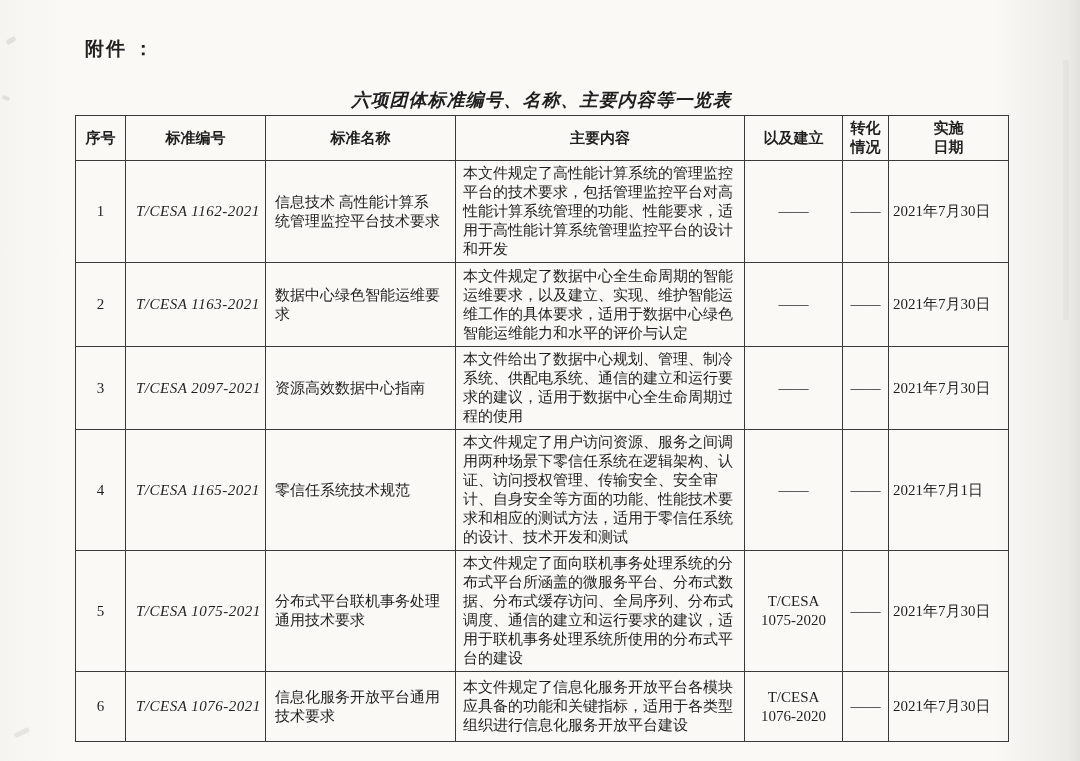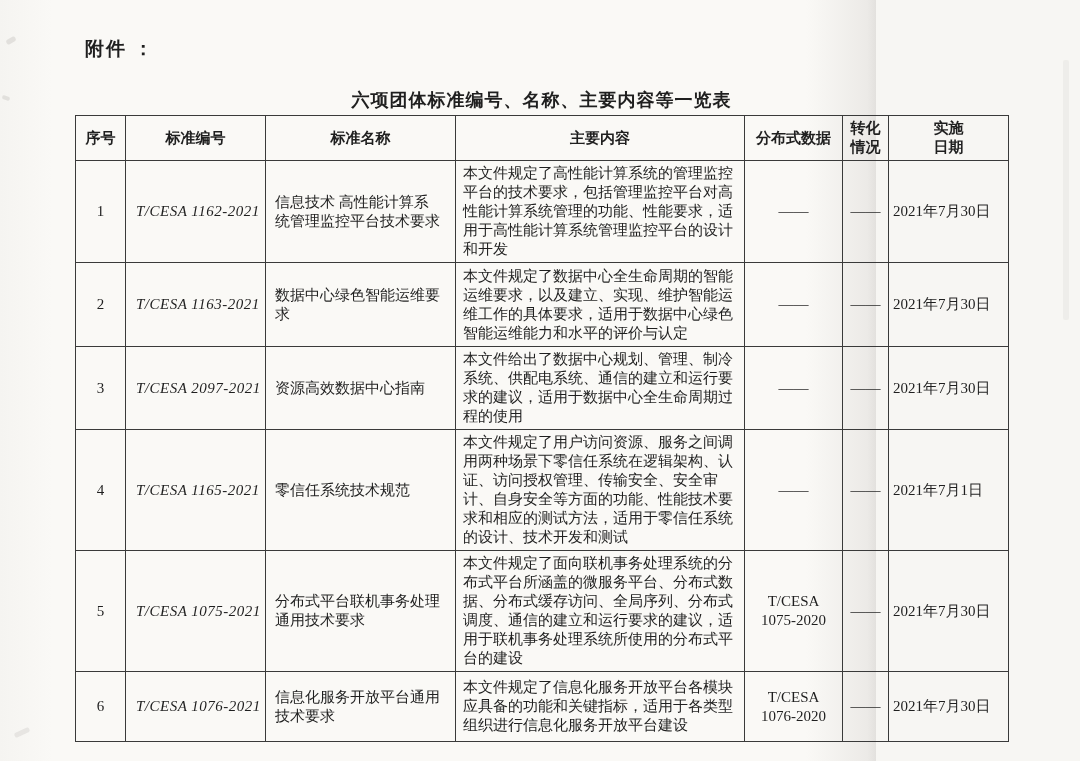--- a/index.html
+++ b/index.html
@@ -7,21 +7,21 @@
     padding: 0;
     width: 1080px;
     height: 761px;
     overflow: hidden;
     background: #f7f6f3;
     font-family: "Liberation Serif", "DejaVu Serif", serif;
     color: #1f1f1f;
   }
   .page {
     position: relative;
-    width: 876px;
+    width: 1080px;
     height: 761px;
     background: linear-gradient(90deg, #f5f4f1 0%, #faf9f6 6%, #faf9f6 92%, #eceae7 99%, #e3e1de 100%);
   }
   .smudge {
     position: absolute;
     background: #c9c7c4;
     opacity: 0.45;
     border-radius: 2px;
   }
   .smudge.s1 { left: 6px; top: 38px; width: 10px; height: 5px; transform: rotate(-30deg); }
@@ -39,20 +39,21 @@
   }
   .doc-title {
     position: absolute;
     left: 75px;
     top: 88px;
     width: 933px;
     text-align: center;
     font-size: 18px;
     font-weight: bold;
     letter-spacing: 1px;
+    font-style: italic;
   }
   table.std-table {
     position: absolute;
     left: 75px;
     top: 115px;
     width: 933px;
     border-collapse: collapse;
     table-layout: fixed;
     font-size: 15px;
   }
@@ -113,21 +114,21 @@
         <col style="width:98px">
         <col style="width:46px">
         <col style="width:120px">
     </colgroup>
     <thead>
       <tr>
         <th>序号</th>
         <th>标准编号</th>
         <th>标准名称</th>
         <th>主要内容</th>
-        <th>分布式数据</th>
+        <th>以及建立</th>
         <th>转化
 情况</th>
         <th>实施
 日期</th>
       </tr>
     </thead>
     <tbody>
       <tr class="r1">
         <td class="c-no">1</td>
         <td class="c-code">T/CESA 1162-2021</td>

